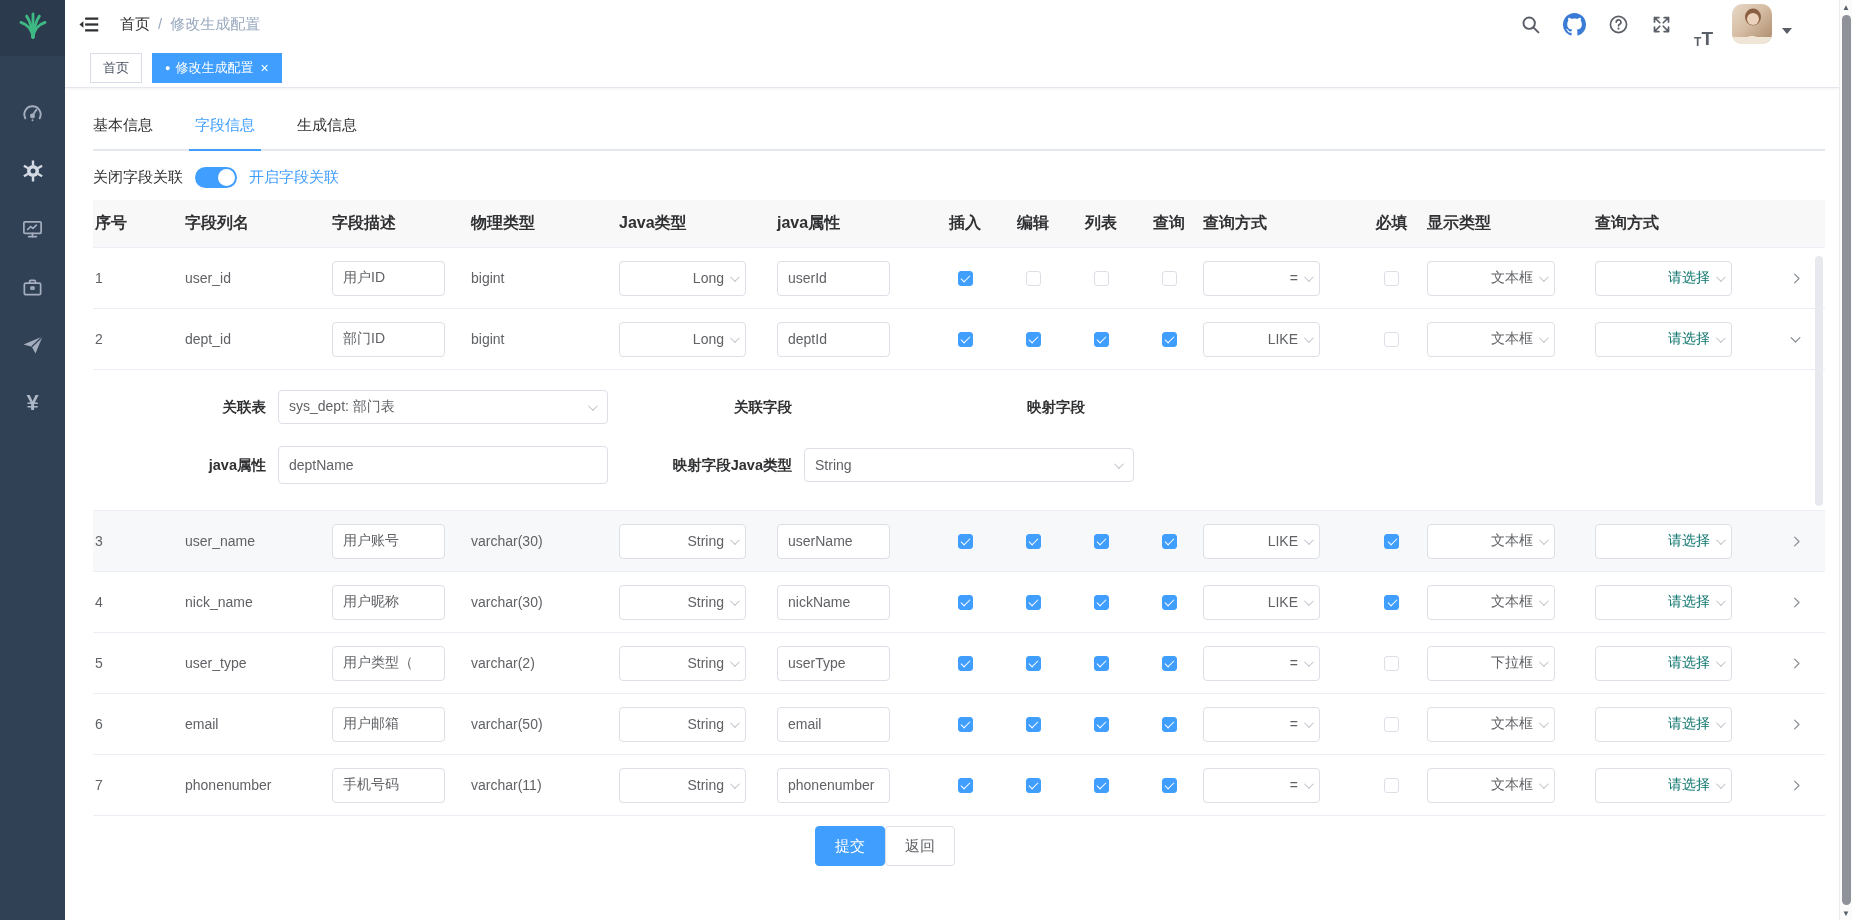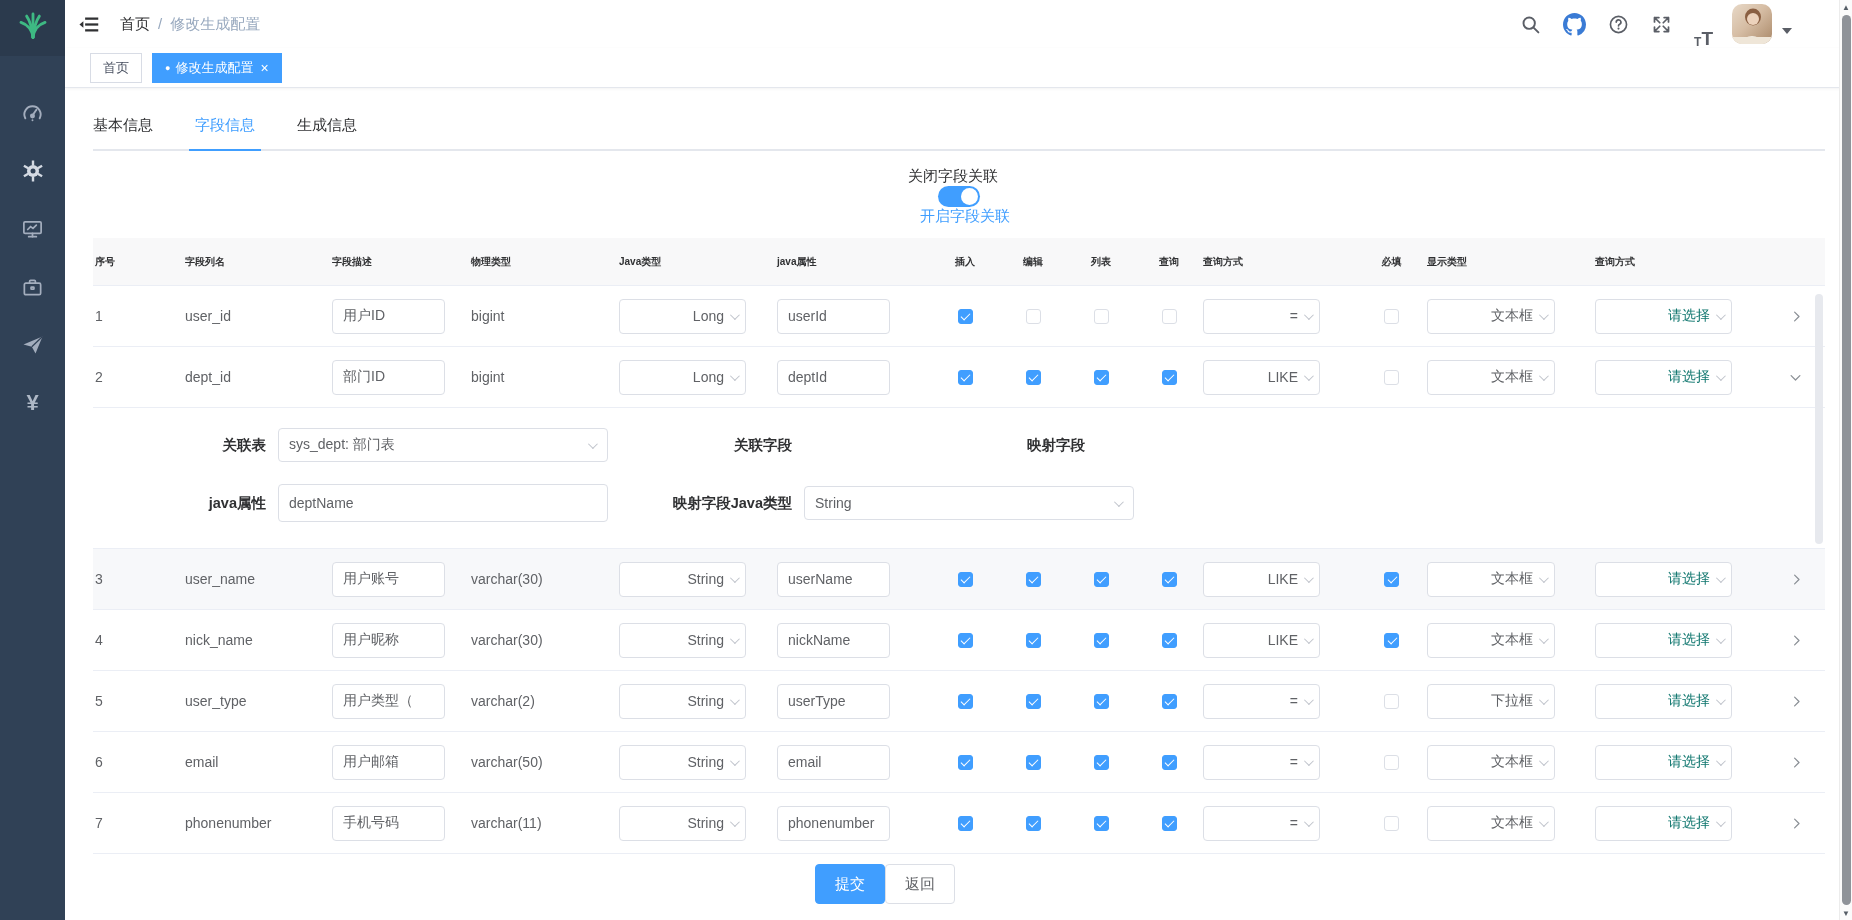--- a/index.html
+++ b/index.html
@@ -48,30 +48,30 @@
   .tag .close { margin-left:7px; font-size:14px; line-height:1; }
 
   
   .content { flex:1; padding:18px 27px 0 28px; position:relative; min-width:0; }
 
   .tabs { display:flex; border-bottom:2px solid #e4e7ed; }
   .tab { font-size:15px; color:#303133; padding:10px 0 14px; margin-right:42px; cursor:pointer; position:relative; }
   .tab.active { color:#409EFF; }
   .tab.active::after { content:''; position:absolute; left:-6px; right:-6px; bottom:-2px; height:2px; background:#409EFF; }
 
-  .toggle-row { display:flex; align-items:center; margin:16px 0 12px;flex-direction:column; }
+  .toggle-row { display:flex; align-items:center; margin:16px 0 12px; }
   .toggle-label-off { font-size:15px; color:#303133; margin-right:12px; }
   .switch { width:42px; height:21px; border-radius:11px; background:#409EFF; position:relative; cursor:pointer; flex:0 0 auto; }
   .switch .knob { position:absolute; right:2px; top:2px; width:17px; height:17px; border-radius:50%; background:#fff; }
   .toggle-label-on { font-size:15px; color:#409EFF; margin-left:12px; }
 
   
   .table-wrap { position:relative; }
   .thead { display:flex; align-items:center; height:48px; background:#f8f8f9; border-bottom:1px solid #ebeef5; }
-  .hc { font-size:10px; font-weight:bold; color:#303133; }
+  .hc { font-size:16px; font-weight:bold; color:#303133; }
   .trow { display:flex; align-items:center; height:61px; border-bottom:1px solid #ebeef5; background:#fff; }
   .trow.hl { background:#f7f8fa; }
   .c { display:flex; align-items:center; font-size:14px; color:#606266; }
 
   .w-no   { width:92px;  flex:0 0 92px;  padding-left:2px; }
   .w-col  { width:147px; flex:0 0 147px; }
   .w-desc { width:139px; flex:0 0 139px; }
   .w-type { width:148px; flex:0 0 148px; }
   .w-java { width:158px; flex:0 0 158px; }
   .w-attr { width:154px; flex:0 0 154px; }

